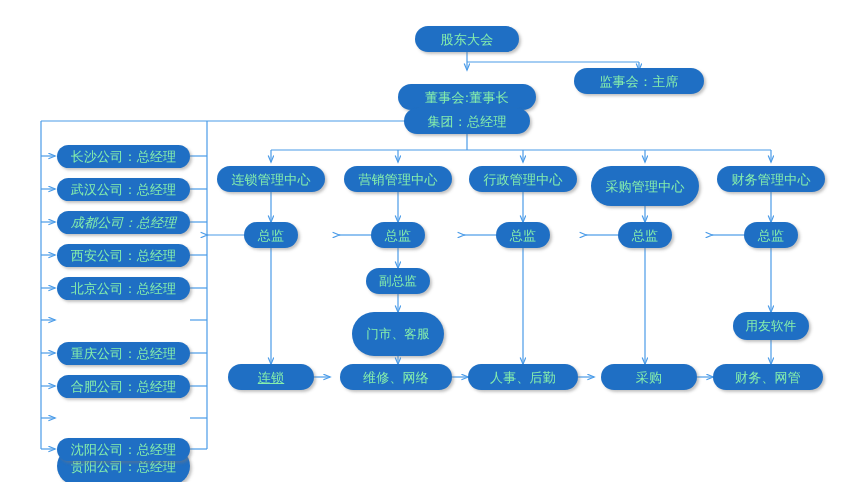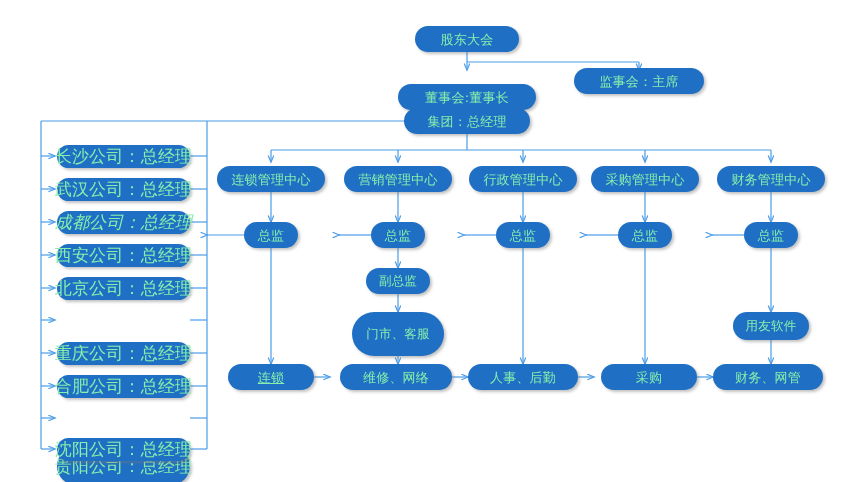--- a/index.html
+++ b/index.html
@@ -17,21 +17,21 @@
     display:flex;align-items:center;justify-content:center;
     background:#1F6FC4;
     color:#86efac;
     border-radius:999px;
     font-size:13px;
     line-height:1;
     white-space:nowrap;
     letter-spacing:0.2px;
     box-shadow:2px 2px 3px rgba(120,120,120,0.45);
   }
-  .node.company{font-size:17px;}
+  .node.company{font-size:13px;}
   .node.small{font-size:12.5px;}
 </style>
 </head>
 <body>
 
 <div id="chart">
 
   <svg id="wires" viewBox="0 0 867 482" width="867" height="482" xmlns="http://www.w3.org/2000/svg">
     <defs>
       <marker id="ah" markerWidth="9" markerHeight="9" refX="7.2" refY="3.2" orient="auto" markerUnits="userSpaceOnUse">
@@ -132,21 +132,21 @@
   <div class="node company" style="left:57px;top:244px;width:133px;height:23px;">西安公司：总经理</div>
   <div class="node company" style="left:57px;top:277px;width:133px;height:23px;">北京公司：总经理</div>
   <div class="node company" style="left:57px;top:342px;width:133px;height:23px;">重庆公司：总经理</div>
   <div class="node company" style="left:57px;top:375px;width:133px;height:23px;">合肥公司：总经理</div>
   <div class="node company" style="left:57px;top:407px;width:133px;height:38px;margin-top:40px;">贵阳公司：总经理</div>
   <div class="node company" style="left:57px;top:438px;width:133px;height:23px;">沈阳公司：总经理</div>
 
   <div class="node" style="left:217px;top:166px;width:108px;height:26px;">连锁管理中心</div>
   <div class="node" style="left:344px;top:166px;width:108px;height:26px;">营销管理中心</div>
   <div class="node" style="left:469px;top:166px;width:108px;height:26px;">行政管理中心</div>
-  <div class="node" style="left:591px;top:166px;width:108px;height:26px;">采购管理中心</div>
+  <div class="node" style="left:591px;top:166px;width:108px;height:40px;">采购管理中心</div>
   <div class="node" style="left:717px;top:166px;width:108px;height:26px;">财务管理中心</div>
 
   <div class="node" style="left:244px;top:222px;width:54px;height:26px;">总监</div>
   <div class="node" style="left:371px;top:222px;width:54px;height:26px;">总监</div>
   <div class="node" style="left:496px;top:222px;width:54px;height:26px;">总监</div>
   <div class="node" style="left:618px;top:222px;width:54px;height:26px;">总监</div>
   <div class="node" style="left:744px;top:222px;width:54px;height:26px;">总监</div>
 
   <div class="node small" style="left:366px;top:268px;width:64px;height:26px;">副总监</div>
   <div class="node small" style="left:352px;top:312px;width:92px;height:44px;">门市、客服</div>

